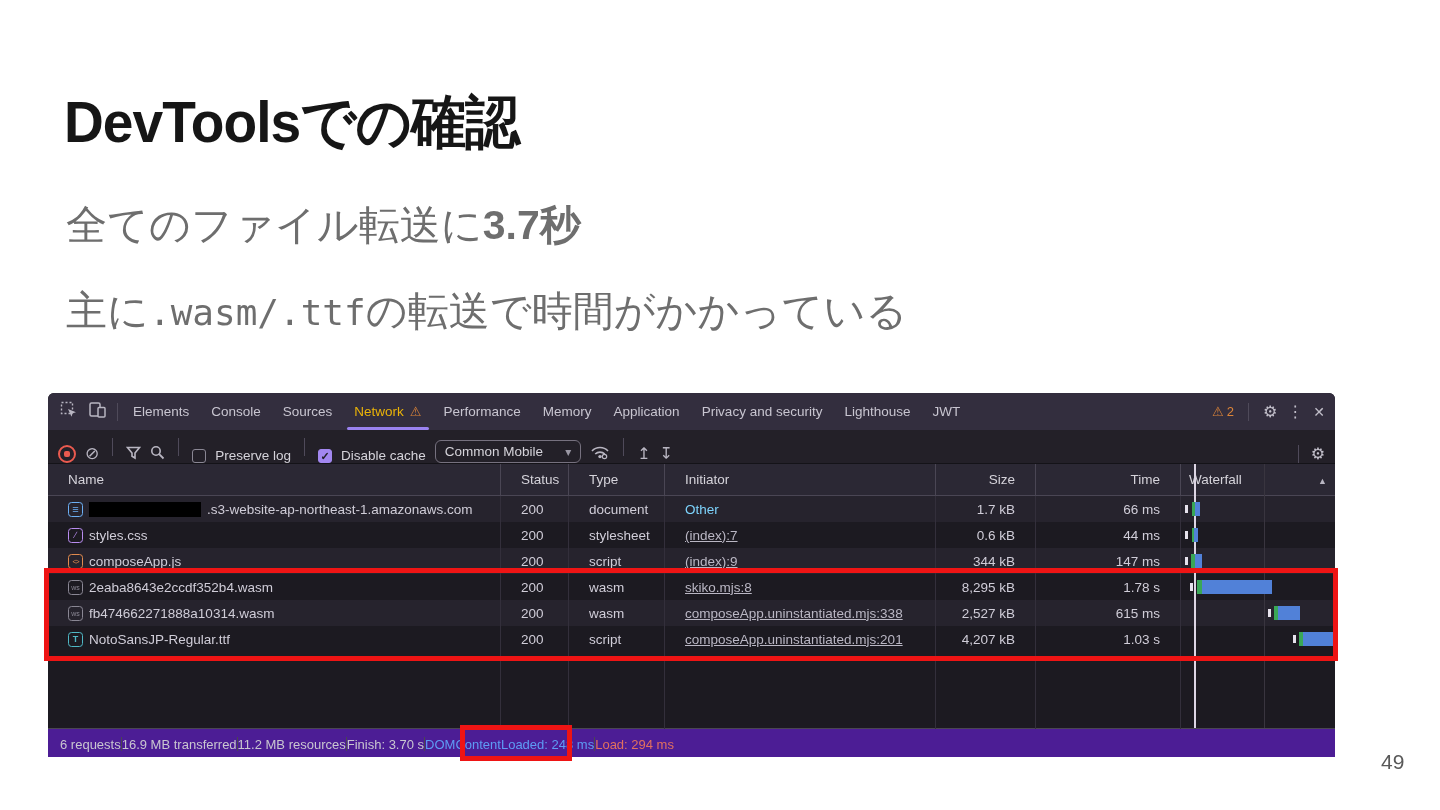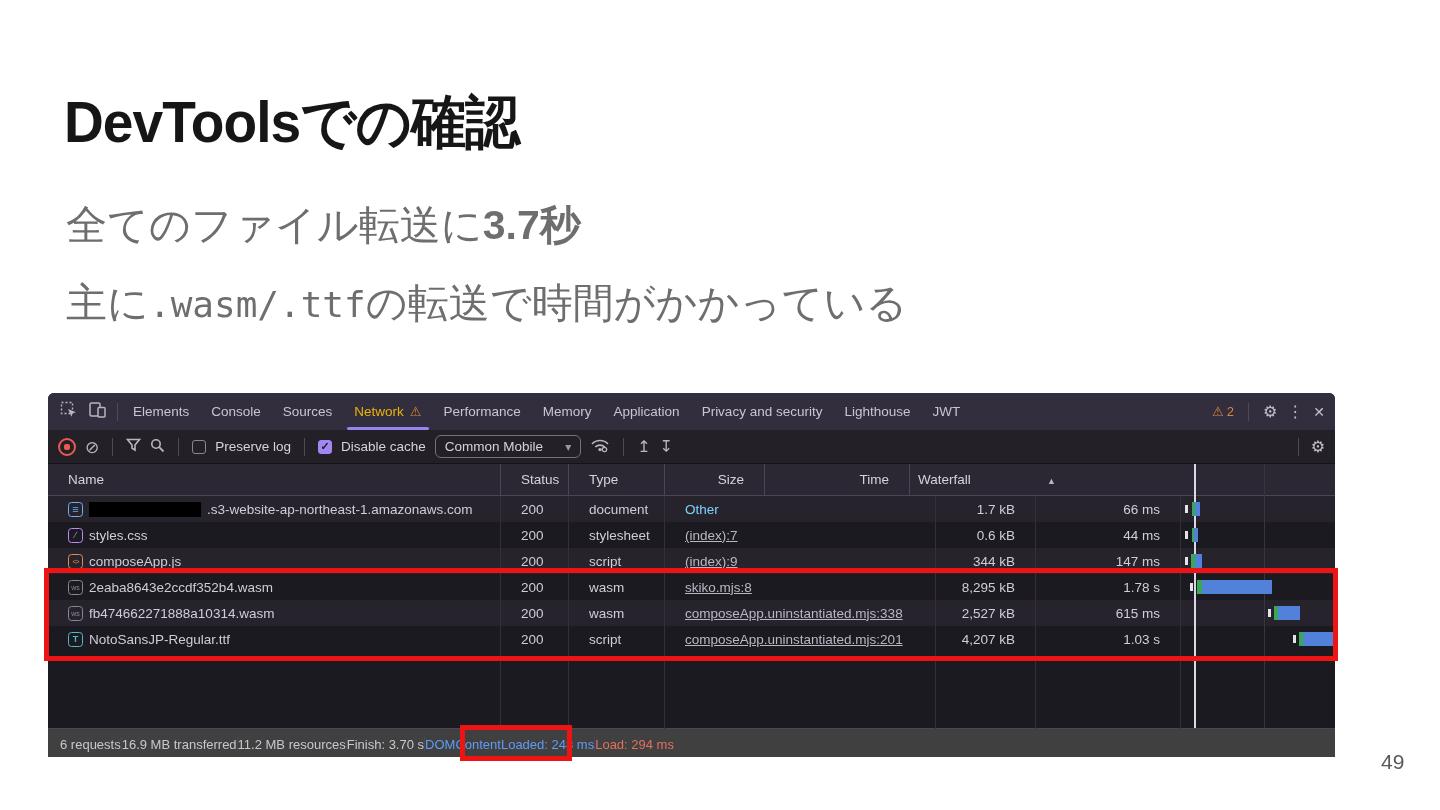--- a/index.html
+++ b/index.html
@@ -4,21 +4,21 @@
 <style>
   html,body{margin:0;padding:0}
   body{width:1440px;height:810px;background:#ffffff;position:relative;overflow:hidden;
        font-family:"Liberation Sans",sans-serif;}
 
   
   .slide-title{position:absolute;left:64px;top:84px;font-size:58px;font-weight:600;color:#161616;
                transform:scaleX(.95);transform-origin:left;letter-spacing:-1px;white-space:nowrap}
   .slide-line{position:absolute;left:66px;font-size:41px;color:#6e6e6e;white-space:nowrap;letter-spacing:0}
   #line1{top:198px}
-  #line2{top:276px}
+  #line2{top:284px}
   .slide-line b{font-weight:700}
   .mono{font-family:"DejaVu Sans Mono",monospace;font-size:36px}
   .page-num{position:absolute;left:1381px;top:750px;font-size:21px;color:#595959}
 
   
   .panel{position:absolute;left:48px;top:393px;width:1287px;height:364px;background:#1c1a21;
          display:flex;flex-direction:column;border-radius:6px 6px 0 0;overflow:hidden;
          font-size:13.5px;color:#d0cdd8}
 
   
@@ -31,21 +31,21 @@
   .warn-mini{margin-left:6px;color:#dd8538;font-size:13px}
   .warn-mini::before{content:"⚠"}
   .tb-right{margin-left:auto;display:flex;align-items:center;gap:10px;padding-right:4px}
   .warn-badge{color:#dd8538;font-size:13px;display:flex;align-items:center;gap:3px}
   .warn-badge::before{content:"⚠"}
   .g-gear::before{content:"⚙";font-size:16px;color:#c2bfca;font-family:"DejaVu Sans",sans-serif}
   .g-dots::before{content:"⋮";font-size:16px;color:#c2bfca}
   .g-close::before{content:"✕";font-size:14px;color:#c2bfca;font-family:"DejaVu Sans",sans-serif}
 
   
-  .toolbar{height:33px;background:#232028;display:flex;align-items:center;flex:none;padding:0 10px;gap:9px;border-bottom:1px solid #141318}
+  .toolbar{height:33px;background:#232028;display:flex;align-items:flex-end;flex:none;padding:0 10px;gap:9px;border-bottom:1px solid #141318}
   .rec{width:14px;height:14px;border-radius:50%;border:2px solid #ea5a4f;display:flex;align-items:center;justify-content:center;flex:none}
   .rec span{width:6px;height:6px;background:#ea5a4f;border-radius:2px}
   .g-clear::before{content:"⊘";font-size:17px;color:#b9b6c2;font-family:"DejaVu Sans",sans-serif}
   .chk{width:14px;height:14px;border:1.5px solid #8a8794;border-radius:3px;box-sizing:border-box;flex:none}
   .chk.on{background:#a287f0;border-color:#a287f0;display:flex;align-items:center;justify-content:center}
   .chk.on::before{content:"✓";color:#211f28;font-size:11px;font-weight:bold}
   .tool-label{color:#d5d3da}
   .select{border:1px solid #76717f;border-radius:6px;padding:3px 9px;display:flex;align-items:center;gap:22px;color:#d5d3da}
   .g-caret::before{content:"▾";color:#9a97a4;font-size:12px}
   .g-up::before{content:"↥";font-family:"DejaVu Sans",sans-serif;font-size:16px;color:#b9b6c2}
@@ -96,21 +96,21 @@
   .t3{left:4px}.b3{left:10px}.b3 .wf-green{width:4px}.b3 .wf-blue{width:7px}
   .t4{left:9px}.b4{left:16px}.b4 .wf-green{width:5px}.b4 .wf-blue{width:70px}
   .t5{left:87px}.b5{left:93px}.b5 .wf-green{width:4px}.b5 .wf-blue{width:22px}
   .t6{left:112px}.b6{left:118px}.b6 .wf-green{width:4px}.b6 .wf-blue{width:33px}
 
   
   .tfill{display:flex;height:77px}
   .tfill .cell{height:100%}
 
   
-  .statusbar{height:30px;flex:none;background:#404040;border-top:1px solid #4a4652;
+  .statusbar{height:30px;flex:none;background:#4c1d95;border-top:1px solid #4a4652;
              display:flex;align-items:center;padding:0 12px;font-size:13px;color:#c9c6d0}
   .sb-div{width:1px;height:14px;background:#4a4652}
   .sb-blue{color:#5e9cf5}
   .sb-red{color:#e1705f}
 
   
   .redbox{position:absolute;border:5px solid #ee1414;background:transparent;z-index:10;pointer-events:none}
   #redbox-rows{left:44px;top:568px;width:1284px;height:83px}
   #redbox-finish{left:460px;top:725px;width:102px;height:26px}
 </style>
@@ -198,20 +198,21 @@
     </div>
   </div>
 
   <div class="tablewrap">
     <div class="wfgrid"></div>
 
     <div class="trow thead">
       <div class="cell c-name">Name</div>
       <div class="cell c-status">Status</div>
       <div class="cell c-type">Type</div>
+      <div class="cell c-init">Initiator</div>
       <div class="cell c-size">Size</div>
       <div class="cell c-time">Time</div>
       <div class="cell c-wf">
           <div class="hcell-wf">
             <span>Waterfall</span>
             <span class="g-sort"></span>
           </div>
         </div>
     </div>
 

